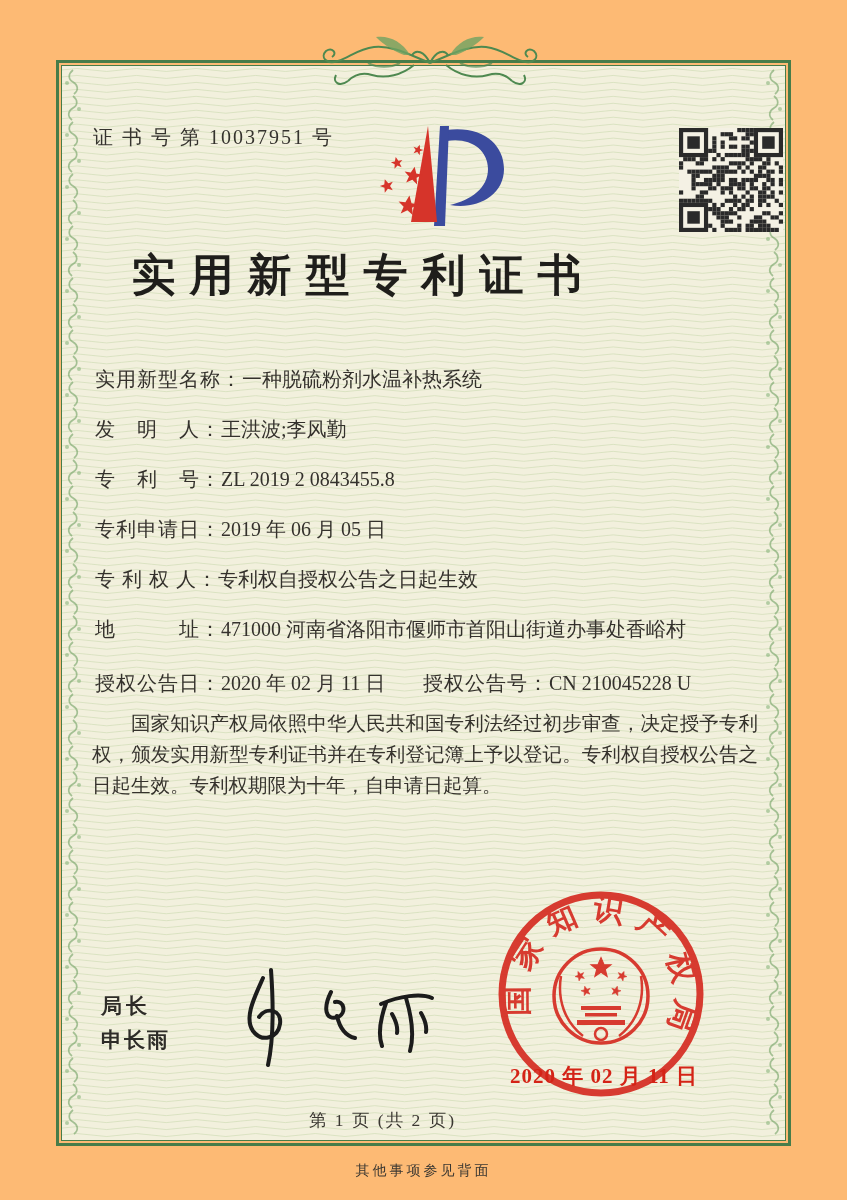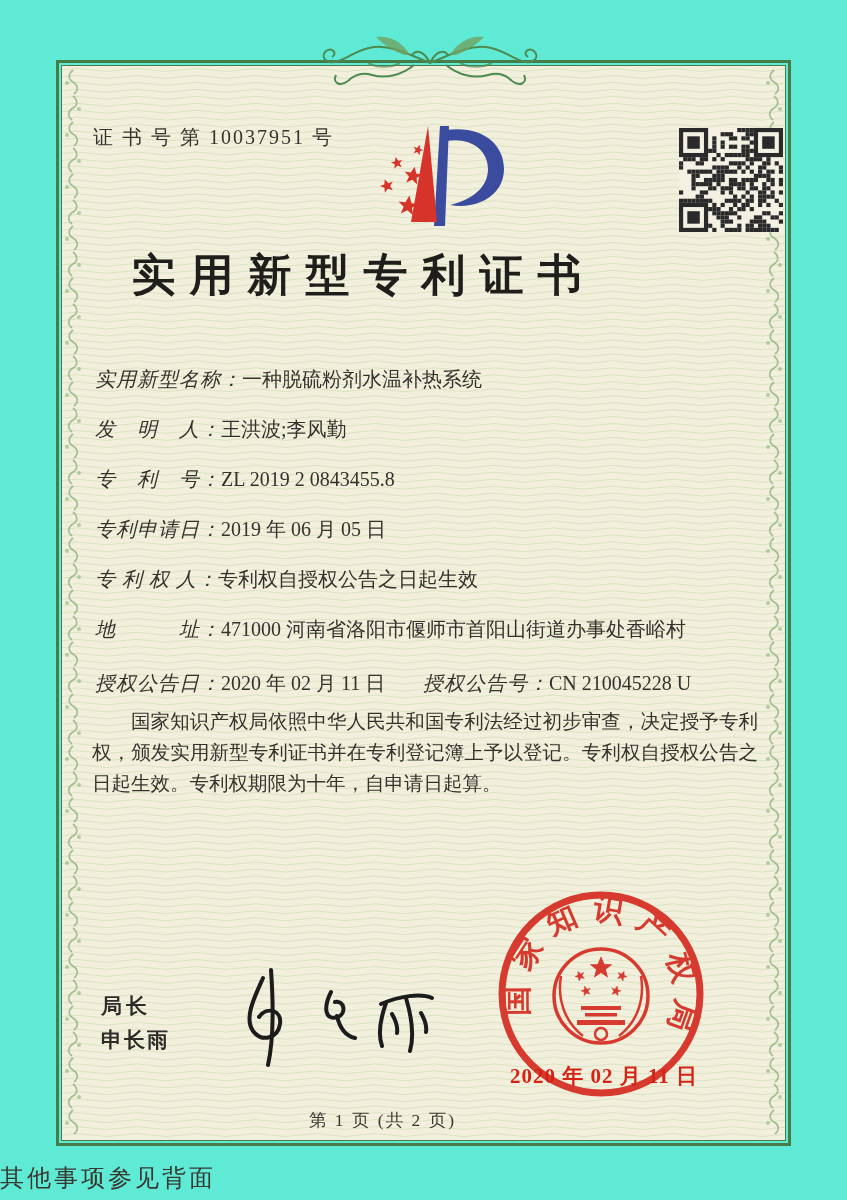--- a/index.html
+++ b/index.html
@@ -1,42 +1,42 @@
 <!DOCTYPE html>
 <html><head>
 <meta charset="utf-8">
 <style>
   html,body{margin:0;padding:0;}
   body{width:847px;height:1200px;font-family:"Liberation Serif","DejaVu Serif",serif;}
   *{box-sizing:border-box;}
-  .page{position:relative;width:847px;height:1200px;background:#5eead4;overflow:hidden;}
+  .page{position:relative;width:847px;height:1200px;background:#fdba74;overflow:hidden;}
   .frame{position:absolute;left:56px;top:60px;width:735px;height:1086px;border:3px solid #477c49;}
   .frame-inner{position:absolute;left:2px;top:2px;right:2px;bottom:2px;border:1px solid #477c49;background:#f2f0dd;overflow:hidden;}
   .waves{position:absolute;left:0;top:0;width:100%;height:100%;}
   .vine{position:absolute;top:66px;width:20px;height:1074px;z-index:2;}
   .vine.left{left:63px;} .vine.right{left:764px;}
   .flourish{position:absolute;left:300px;top:30px;width:260px;height:66px;z-index:3;}
   .abs{position:absolute;z-index:4;}
   .cert-number{left:93px;top:124px;font-size:20px;letter-spacing:2px;color:#35332e;}
   .logo{left:360px;top:116px;width:152px;height:120px;}
   .qr{left:679px;top:128px;width:104px;height:104px;}
   .title{left:56px;top:246px;width:615px;text-align:center;font-size:44px;font-weight:bold;letter-spacing:14px;color:#1f1e1b;}
   .fields{left:95px;top:366px;width:670px;}
   .field-row{position:absolute;left:0;width:670px;font-size:20px;color:#34312c;white-space:nowrap;}
-  .field-row .lbl{letter-spacing:1px;font-style:italic;}
+  .field-row .lbl{letter-spacing:1px;}
   .grant-col2{position:absolute;left:328px;top:0;}
   .paras{left:92px;top:708px;width:666px;font-size:19.5px;line-height:31px;color:#35322c;z-index:4;}
-  .paras p{margin:0;text-indent:2em;text-align:justify;font-family:Liberation Mono, monospace;}
+  .paras p{margin:0;text-indent:2em;text-align:justify;}
   .officer-title{left:101px;top:992px;font-size:21px;color:#2e2c28;letter-spacing:4px;font-weight:bold;}
   .officer-name{left:101px;top:1026px;font-size:21px;color:#2e2c28;letter-spacing:2px;font-weight:bold;}
   .signature{left:215px;top:958px;width:235px;height:115px;z-index:4;}
   .seal{left:495px;top:888px;width:212px;height:212px;z-index:5;opacity:.9;}
   .seal-date{left:506px;top:1062px;width:196px;text-align:center;font-size:21px;color:#d42316;letter-spacing:1px;z-index:6;font-weight:bold;}
   .page-indicator{left:56px;top:1108px;width:653px;text-align:center;font-size:17.5px;color:#3a3731;letter-spacing:2px;}
-  .back-note{left:0;top:1162px;width:847px;text-align:left;font-size:24px;color:#3a3731;letter-spacing:3px;}
+  .back-note{left:0;top:1162px;width:847px;text-align:center;font-size:14px;color:#3a3731;letter-spacing:3px;}
 </style>
 </head>
 <body>
 
 <div class="page">
 
   <div class="frame">
     <div class="frame-inner">
       <svg class="waves" id="waves" viewBox="0 0 728 1080" preserveAspectRatio="none">
           <path d="M0 4 q15 -3 30 0 t30 0 t30 0 t30 0 t30 0 t30 0 t30 0 t30 0 t30 0 t30 0 t30 0 t30 0 t30 0 t30 0 t30 0 t30 0 t30 0 t30 0 t30 0 t30 0 t30 0 t30 0 t30 0 t30 0 t30 0" fill="none" stroke="#cfdcb6" stroke-width="1" opacity="0.7"></path>

